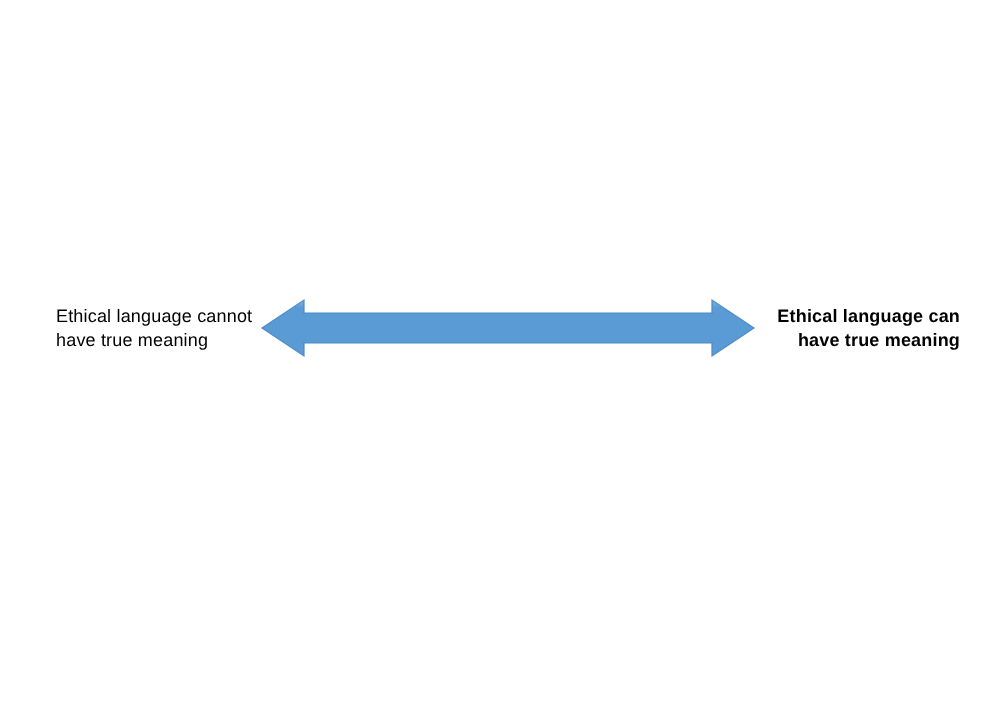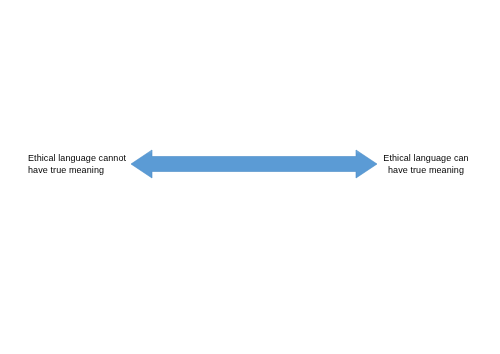--- a/index.html
+++ b/index.html
@@ -31,21 +31,22 @@
   #label-left {
     left: 28px;
     top: 153px;
     width: 110px;
     text-align: left;
   }
   #label-right {
     left: 372px;
     top: 153px;
     width: 108px;
-    text-align: center;
+    text-align: right;
+    font-weight: bold;
   }
   #arrow-wrap {
     position: absolute;
     left: 128px;
     top: 146px;
     width: 252px;
     height: 36px;
   }
   #arrow-wrap svg {
     display: block;

